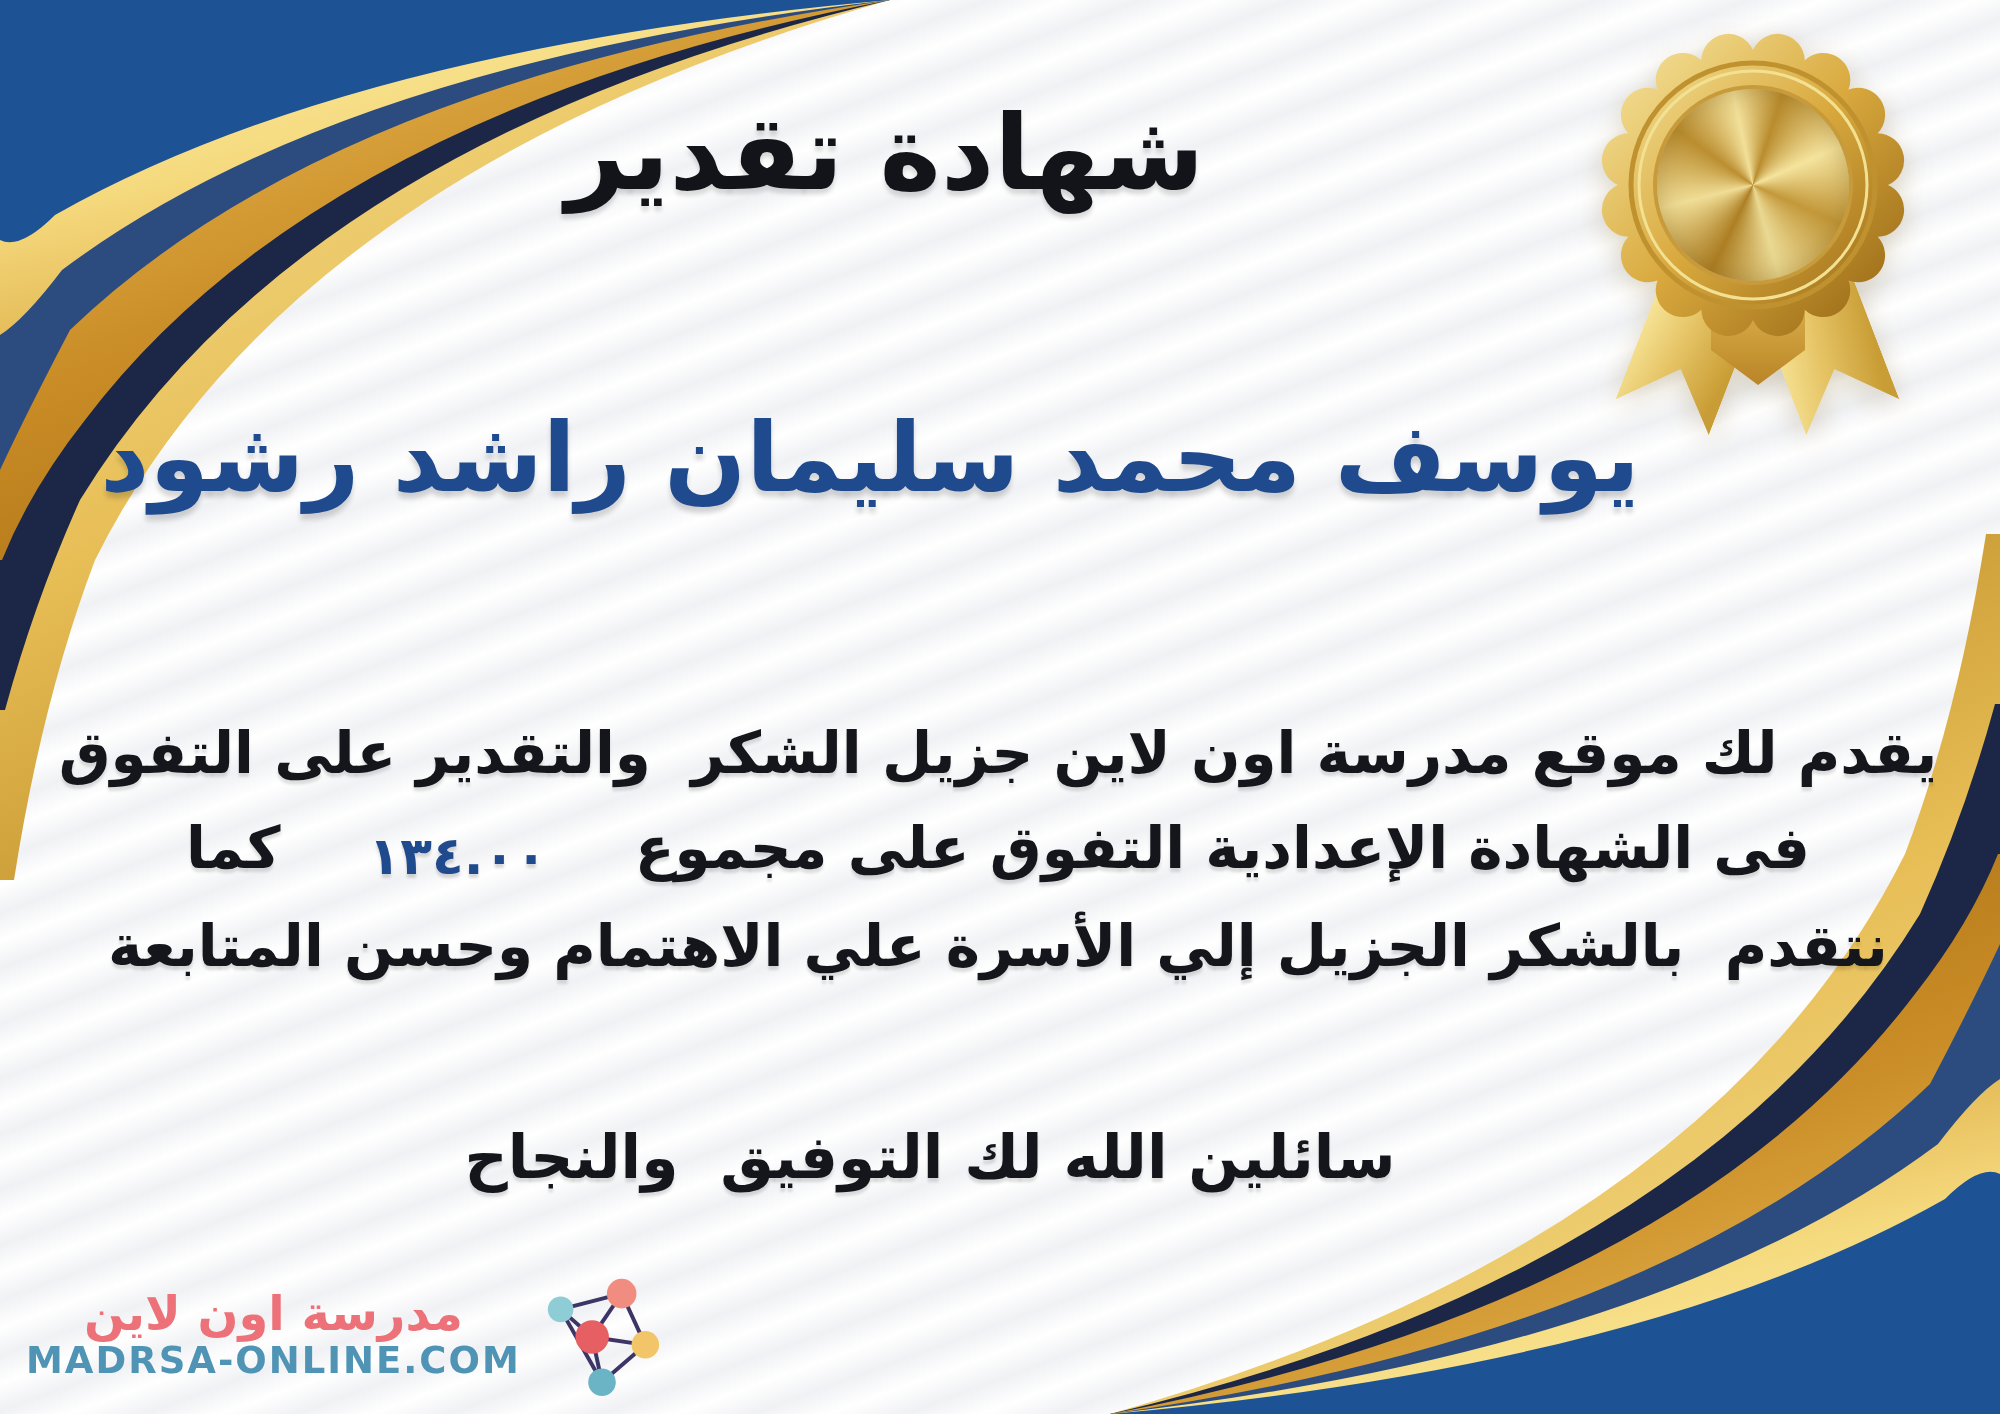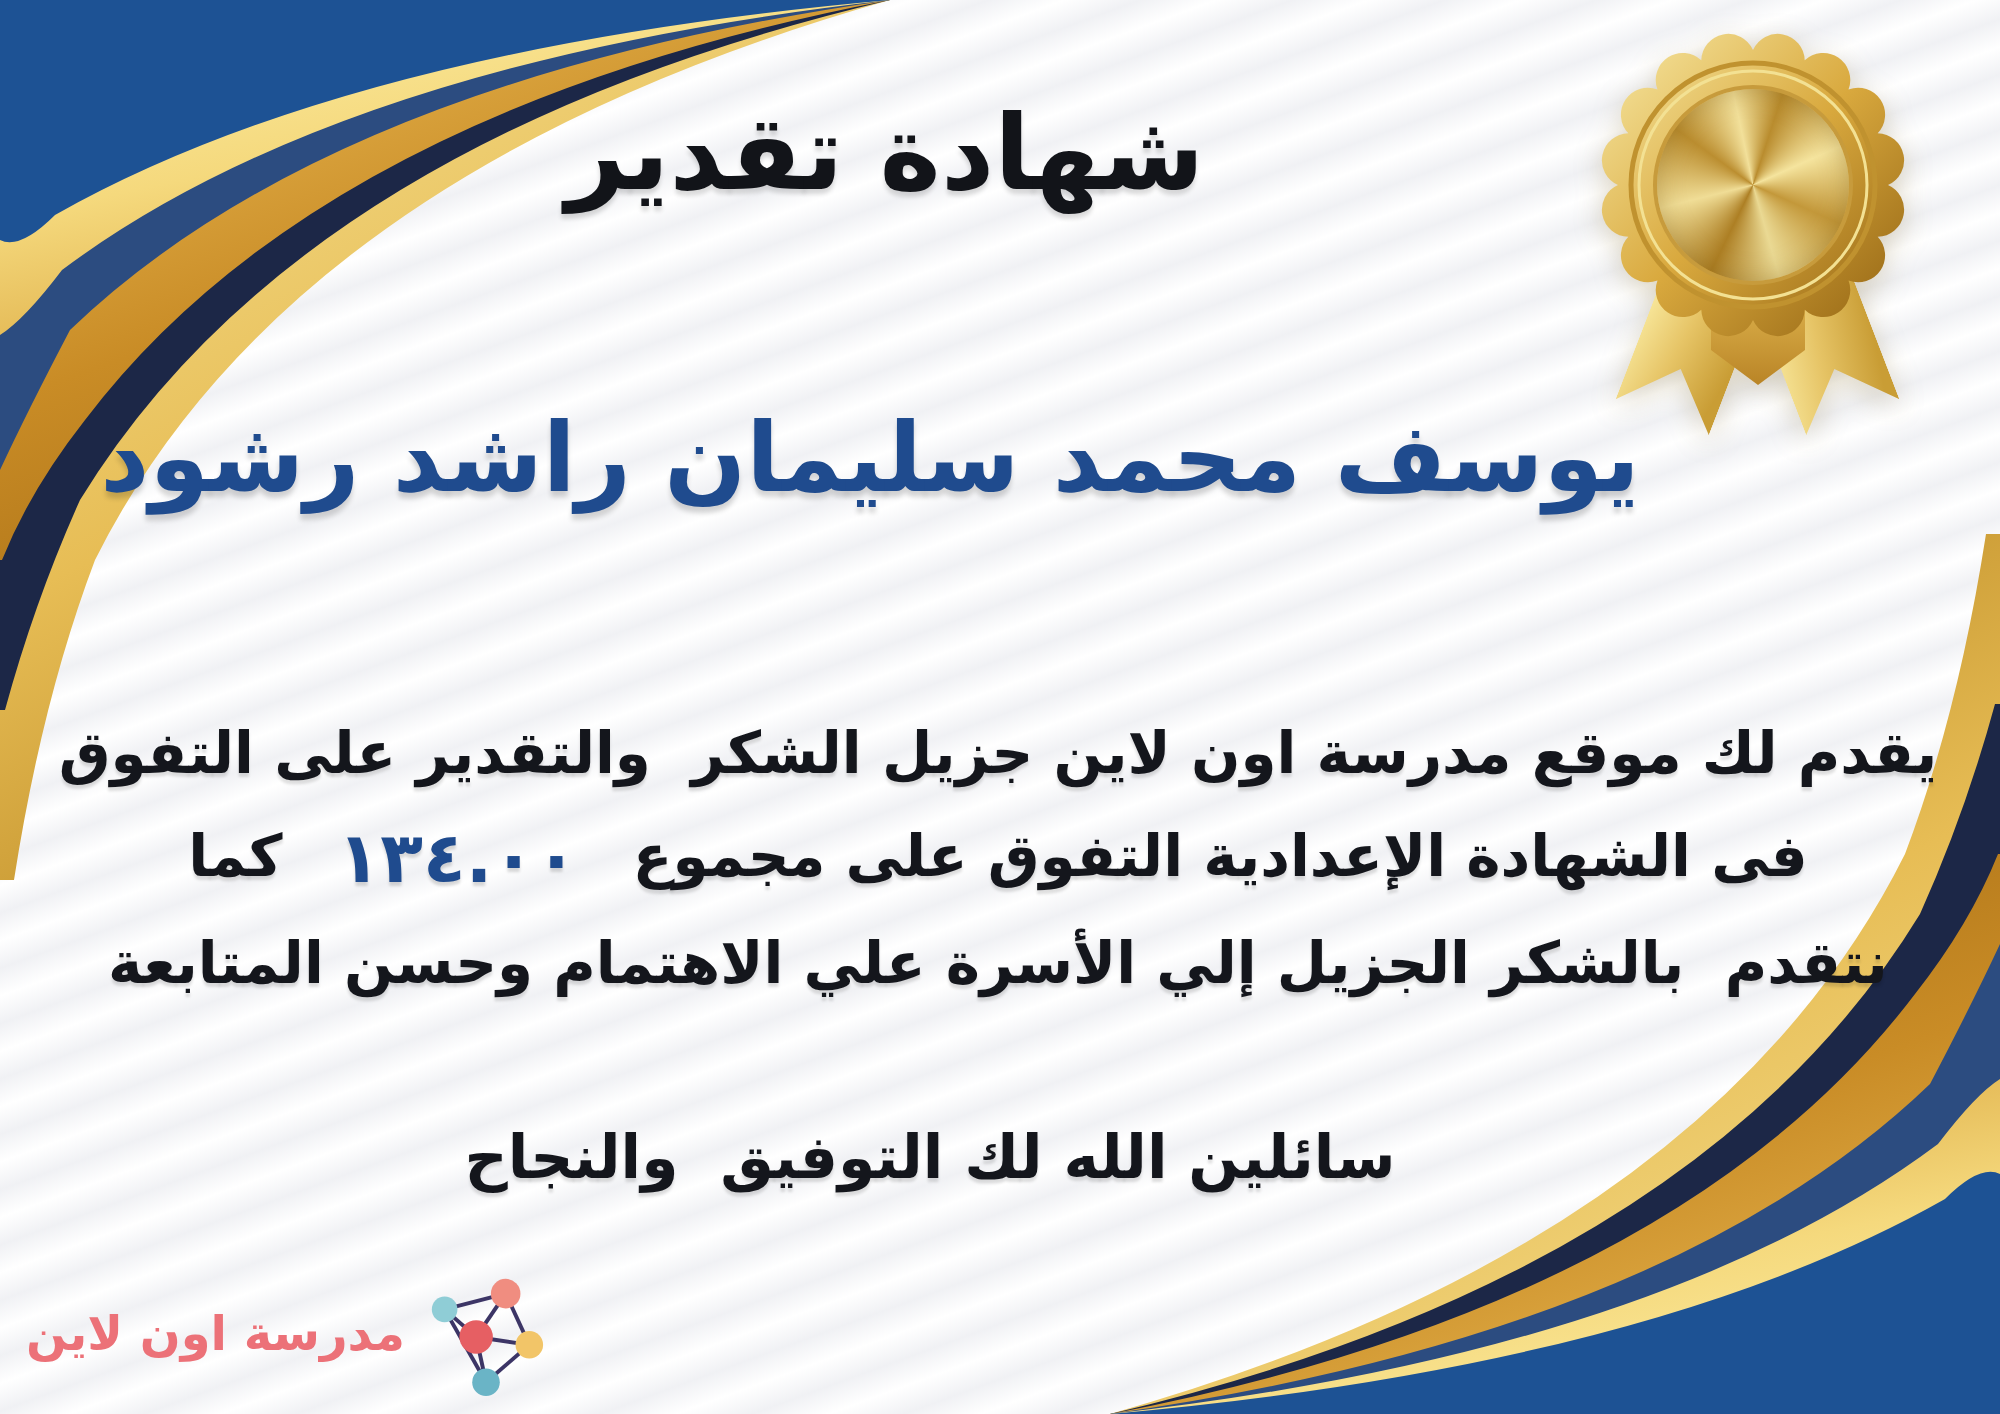--- a/index.html
+++ b/index.html
@@ -26,22 +26,22 @@
     position:absolute;top:402px;left:0;width:1740px;text-align:center;
     font-size:96px;font-weight:bold;color:#1f4b8e;direction:rtl;
     text-shadow:0 6px 5px rgba(0,0,0,0.16);
   }
   .bodytext{
     position:absolute;top:706px;left:26px;right:30px;text-align:center;
     font-size:58px;font-weight:bold;color:#14161c;direction:rtl;line-height:1.64;
     text-shadow:0 4px 3px rgba(0,0,0,0.13);
   }
   .score{
-    display:inline-block;color:#1f4b8e;font-size:70px;font-weight:bold;
-    margin:0 55px;vertical-align:-6px;text-shadow:0 4px 3px rgba(0,0,0,0.15);
+    display:inline-block;color:#1f4b8e;font-size:52px;font-weight:bold;
+    margin:0 88px;vertical-align:-6px;text-shadow:0 4px 3px rgba(0,0,0,0.15);
   }
   .closing{
     position:absolute;top:1122px;left:0;width:1860px;text-align:center;
     font-size:60px;font-weight:bold;color:#14161c;direction:rtl;
     text-shadow:0 4px 3px rgba(0,0,0,0.13);
   }
 
   
   .medal{position:absolute;left:1585px;top:25px;width:345px;height:400px;z-index:2;
          filter:drop-shadow(0 8px 14px rgba(120,90,20,0.25));}
@@ -137,20 +137,21 @@
       <div><span class="pre">فى الشهادة الإعدادية التفوق على مجموع</span><span class="score pre">١٣٤.٠٠</span><span class="pre">كما</span></div>
       <div class="pre">نتقدم  بالشكر الجزيل إلي الأسرة علي الاهتمام وحسن المتابعة</div>
     </div>
 
     <div class="closing pre">سائلين الله لك التوفيق  والنجاح</div>
   </div>
 
   <div class="logo">
     <div class="logo-text">
       <div class="logo-ar pre">مدرسة اون لاين</div>
+      <div class="logo-en pre">MADRSA-ONLINE.COM</div>
     </div>
     <svg width="128" height="128" viewBox="0 0 130 130">
       <g stroke="#3c3566" stroke-width="4">
         <line x1="24" y1="40" x2="86" y2="24"></line>
         <line x1="24" y1="40" x2="56" y2="68"></line>
         <line x1="86" y1="24" x2="56" y2="68"></line>
         <line x1="86" y1="24" x2="110" y2="76"></line>
         <line x1="56" y1="68" x2="110" y2="76"></line>
         <line x1="56" y1="68" x2="66" y2="114"></line>
         <line x1="110" y1="76" x2="66" y2="114"></line>

